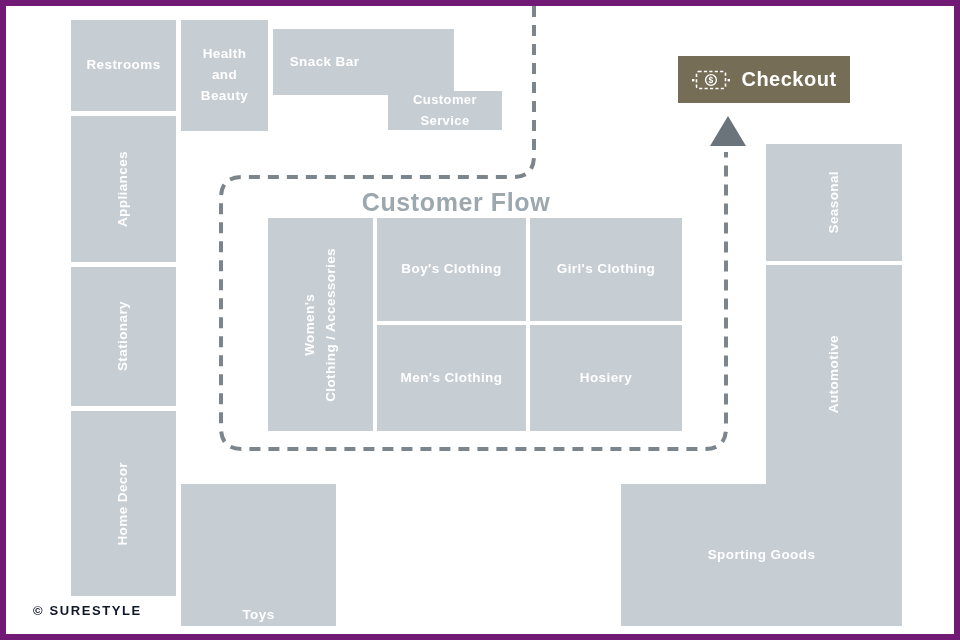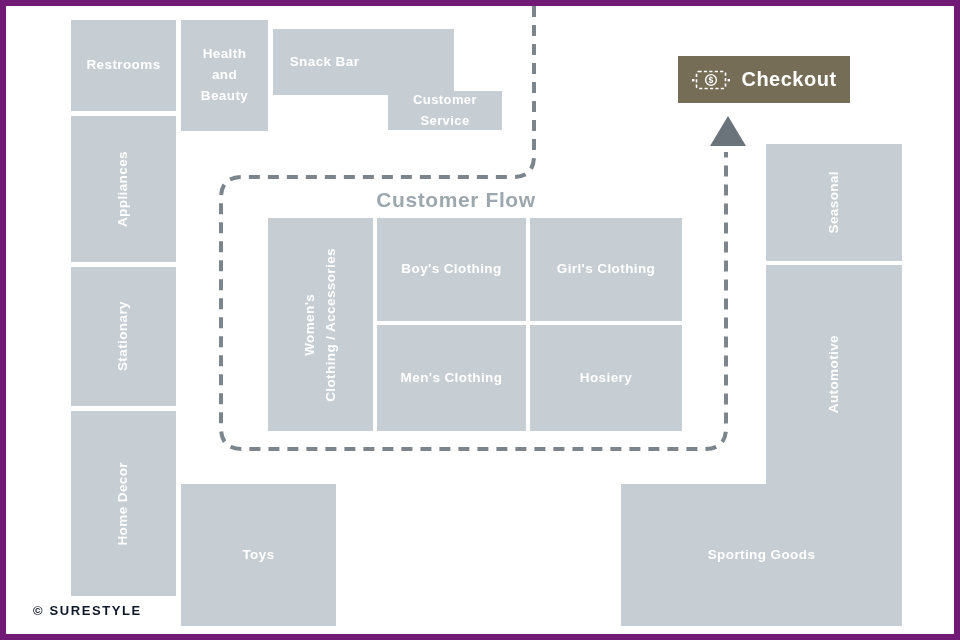--- a/index.html
+++ b/index.html
@@ -13,21 +13,21 @@
   .dept {
     position:absolute; background:#c6cdd3; color:#ffffff;
     display:flex; align-items:center; justify-content:center;
     text-align:center; font-weight:700; font-size:13.5px;
     letter-spacing:.4px; line-height:1.55; white-space:pre-line;
   }
   .dept .lbl { display:inline-block; }
   .dept .v { writing-mode:vertical-rl; transform:rotate(180deg); }
   .snack { justify-content:center; padding-right:78px; }
   .flow-title {
-    position:absolute; color:#9da7ae; font-weight:700; font-size:21px;
+    position:absolute; color:#9da7ae; font-weight:700; font-size:25px;
     letter-spacing:.6px; text-align:center;
   }
   .checkout {
     position:absolute; background:#766d56; color:#ffffff;
     display:flex; align-items:center; justify-content:center; gap:10px;
     font-weight:700; font-size:20px; letter-spacing:.5px;
   }
   .checkout-icon { display:inline-flex; align-items:center; }
   .credit {
     position:absolute; color:#0f172a; font-size:13px;
@@ -89,21 +89,21 @@
     <span class="lbl">Hosiery</span>
   </div>
 
   <div class="dept" style="left:760px;top:138px;width:136px;height:117px;">
     <span class="lbl v">Seasonal</span>
   </div>
   <div class="dept" style="left:760px;top:259px;width:136px;height:219px;">
     <span class="lbl v">Automotive</span>
   </div>
 
-  <div class="dept" style="left:175px;top:478px;width:155px;height:142px;">
+  <div class="dept" style="left:175px;top:478px;width:155px;height:142px;align-items:flex-end;">
     <span class="lbl">Toys</span>
   </div>
   <div class="dept" style="left:615px;top:478px;width:281px;height:142px;">
     <span class="lbl">Sporting Goods</span>
   </div>
 
   <div class="checkout" style="left:672px;top:50px;width:172px;height:47px;">
     <span class="checkout-icon">
       <svg width="40" height="28" viewBox="0 0 40 28">
         <rect x="5.5" y="5.5" width="29" height="17" rx="2" fill="none" stroke="#ffffff" stroke-width="1.6" stroke-dasharray="3.2 2.2"></rect>

